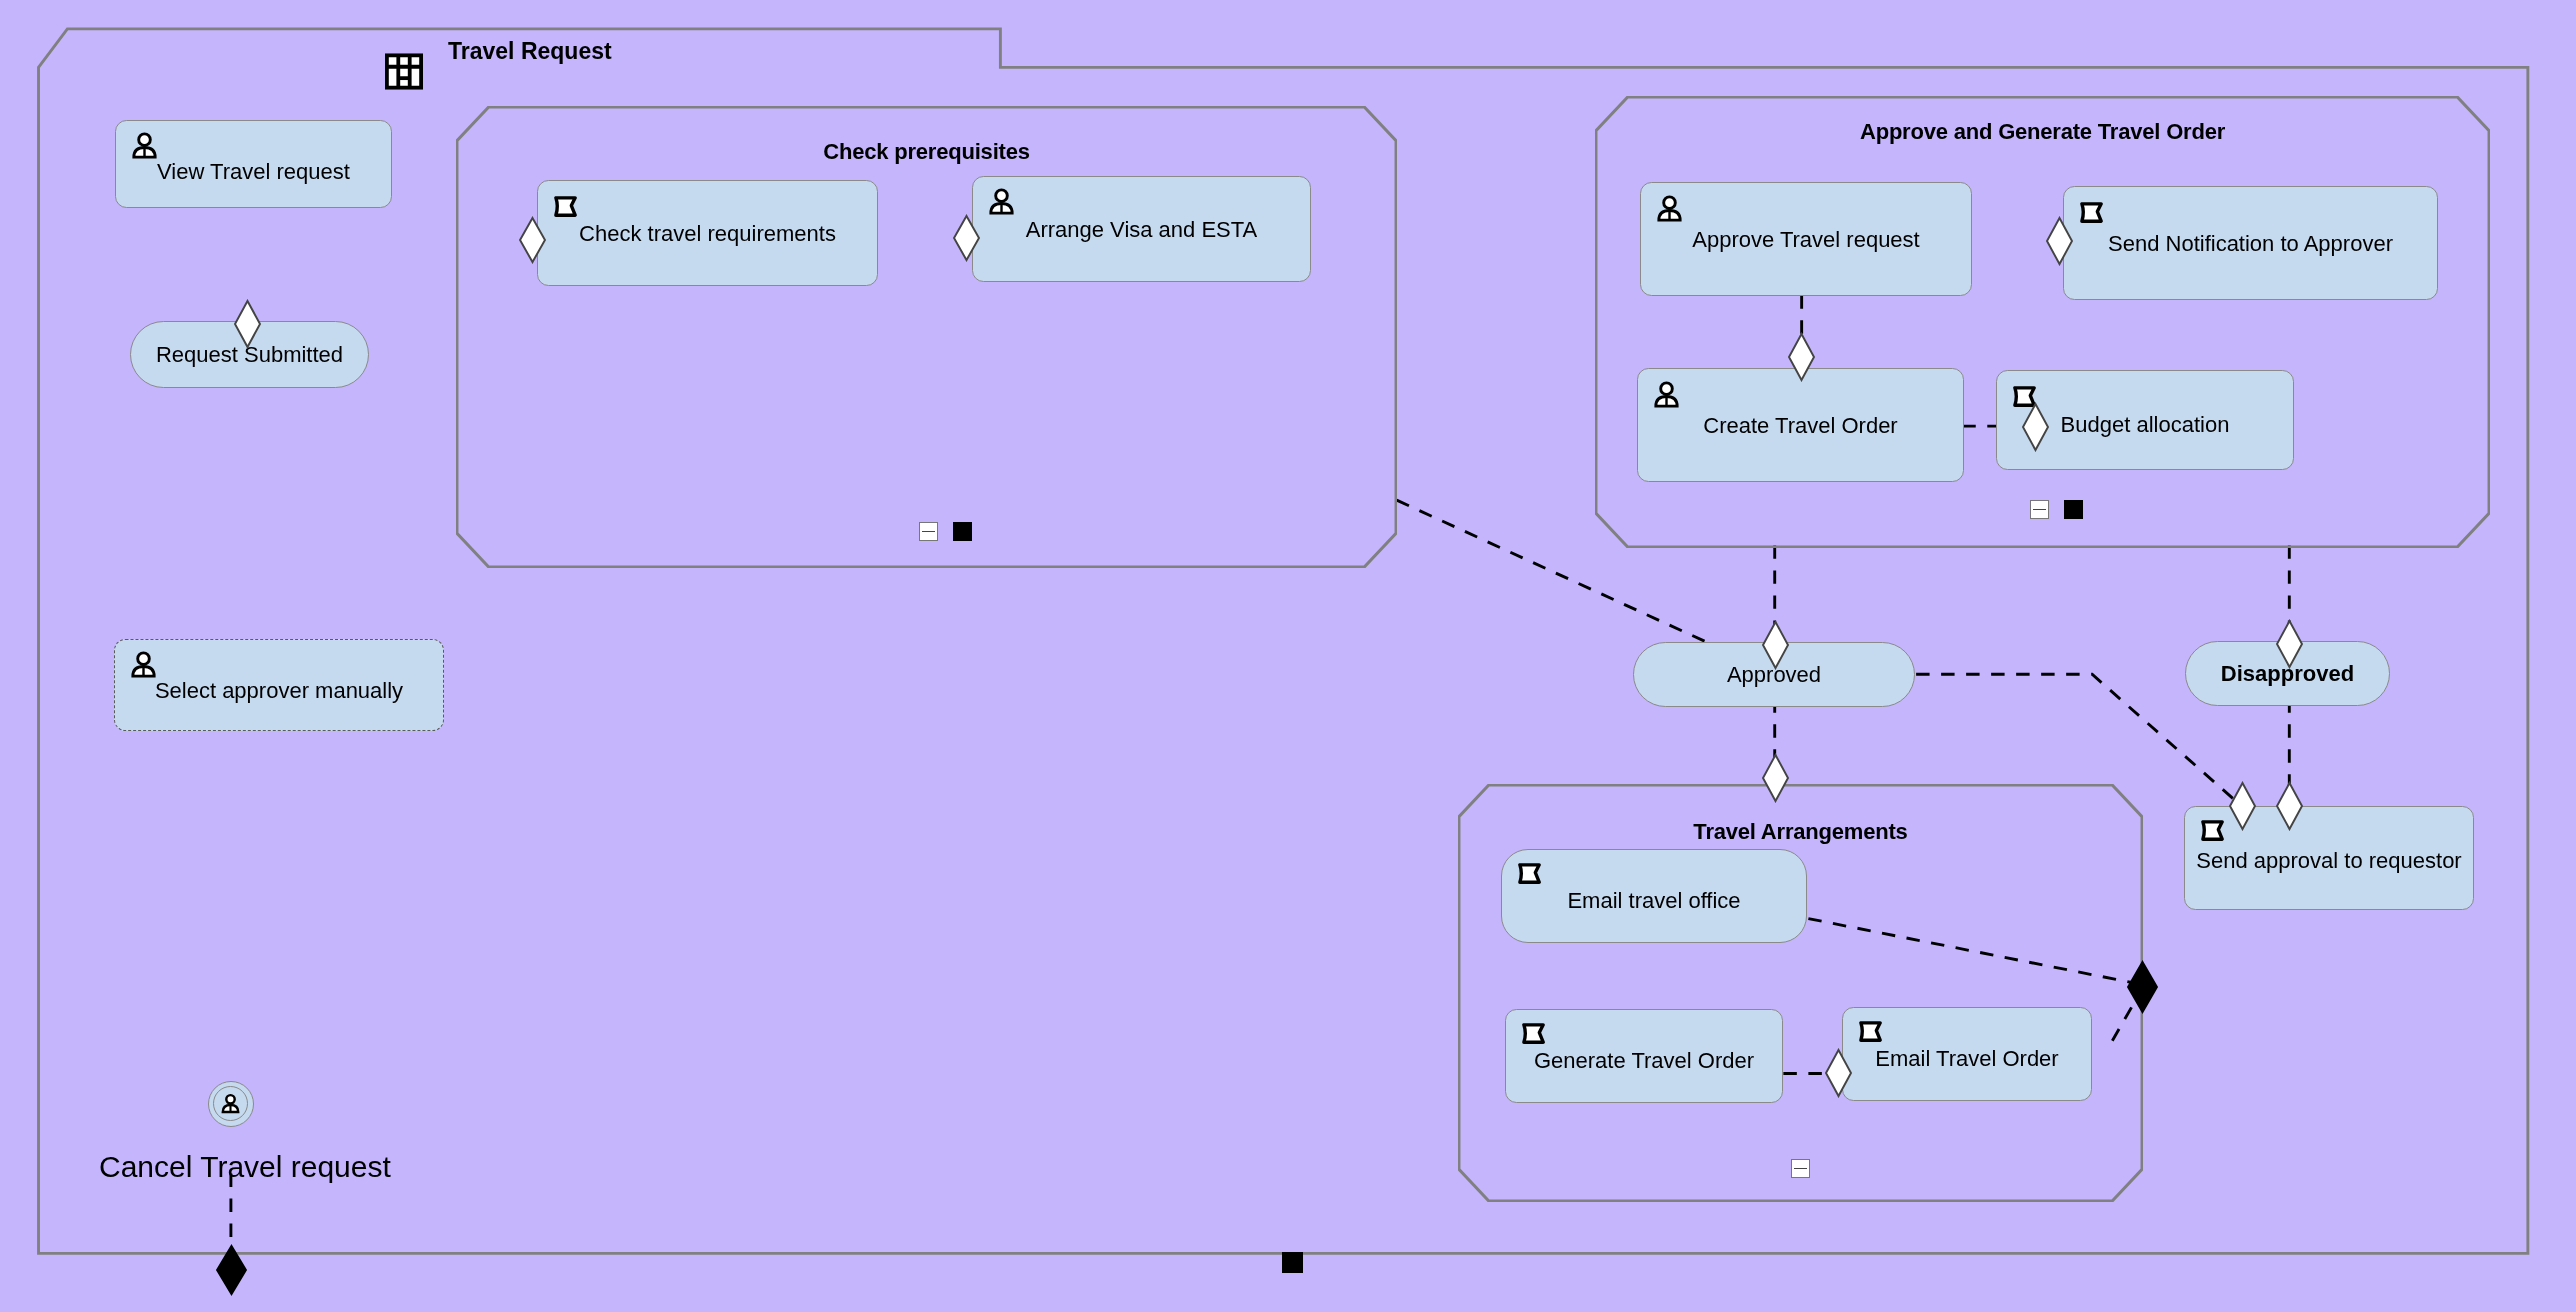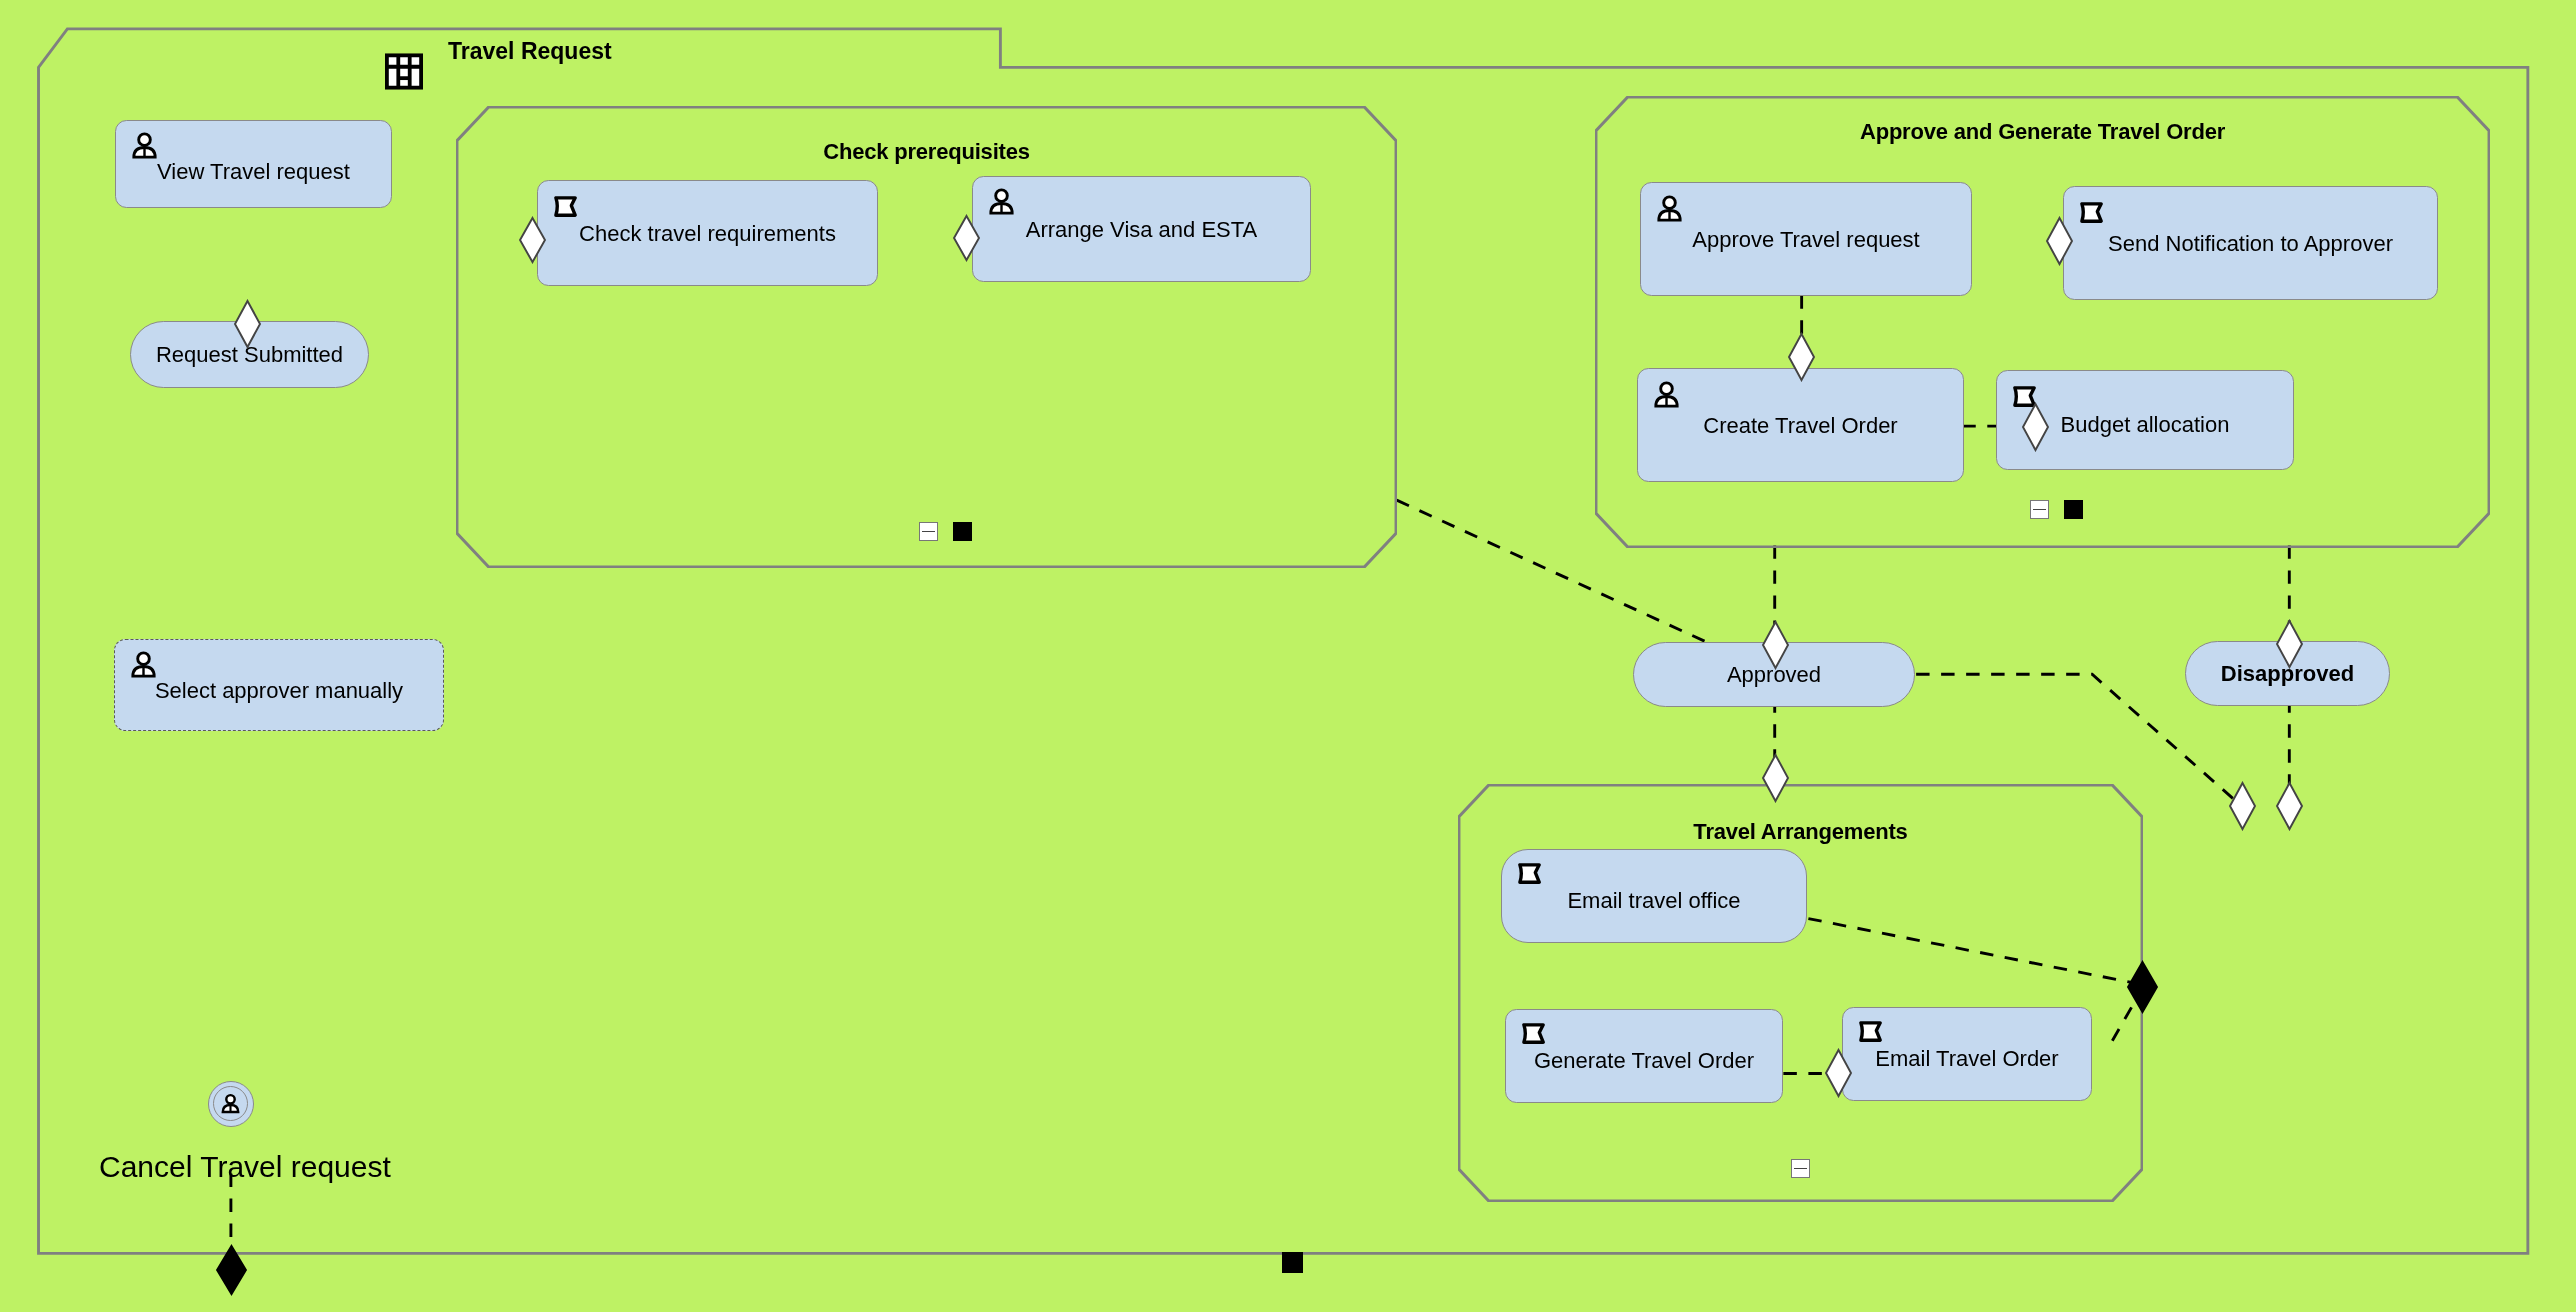--- a/index.html
+++ b/index.html
@@ -10,21 +10,21 @@
   body {
     font-family: "Liberation Sans", sans-serif;
     width: 2576px;
     height: 1312px;
     overflow: hidden;
   }
   #canvas {
     position: relative;
     width: 2576px;
     height: 1312px;
-    background: #bef264;
+    background: #c4b5fd;
   }
   #edges {
     position: absolute;
     left: 0; top: 0;
     width: 2576px;
     height: 1312px;
     pointer-events: none;
   }
   
   .group {
@@ -376,20 +376,26 @@
     <path d="M15 2 L28 26 L15 50 L2 26 Z" fill="#fff" stroke="#444" stroke-width="2"></path>
   </svg>
 
   <div class="event" style="left:2185px;top:641px;width:205px;height:65px;font-weight:bold;">
     <span>Disapproved</span>
   </div>
   <svg style="position:absolute;left:2275px;top:619px;width:29px;height:50px;" viewBox="0 0 30 52">
     <path d="M15 2 L28 26 L15 50 L2 26 Z" fill="#fff" stroke="#444" stroke-width="2"></path>
   </svg>
 
+  <div class="task" style="left:2184px;top:806px;width:290px;height:104px;">
+    <svg class="task-icon" style="left:13.5px;top:9.6px;" viewBox="0 0 30 30">
+      <path d="M4 5 L24 5 L20 13 L24 23 L4 23 Q7 14 4 5 Z" fill="#fff" stroke="#000" stroke-width="3.5" stroke-linejoin="round"></path>
+    </svg>
+    <div class="task-label" style="top:41px;">Send approval to requestor</div>
+  </div>
   <svg style="position:absolute;left:2228px;top:781px;width:29px;height:50px;" viewBox="0 0 30 52">
     <path d="M15 2 L28 26 L15 50 L2 26 Z" fill="#fff" stroke="#444" stroke-width="2"></path>
   </svg>
   <svg style="position:absolute;left:2275px;top:781px;width:29px;height:50px;" viewBox="0 0 30 52">
     <path d="M15 2 L28 26 L15 50 L2 26 Z" fill="#fff" stroke="#444" stroke-width="2"></path>
   </svg>
 
 </div>
 
 

